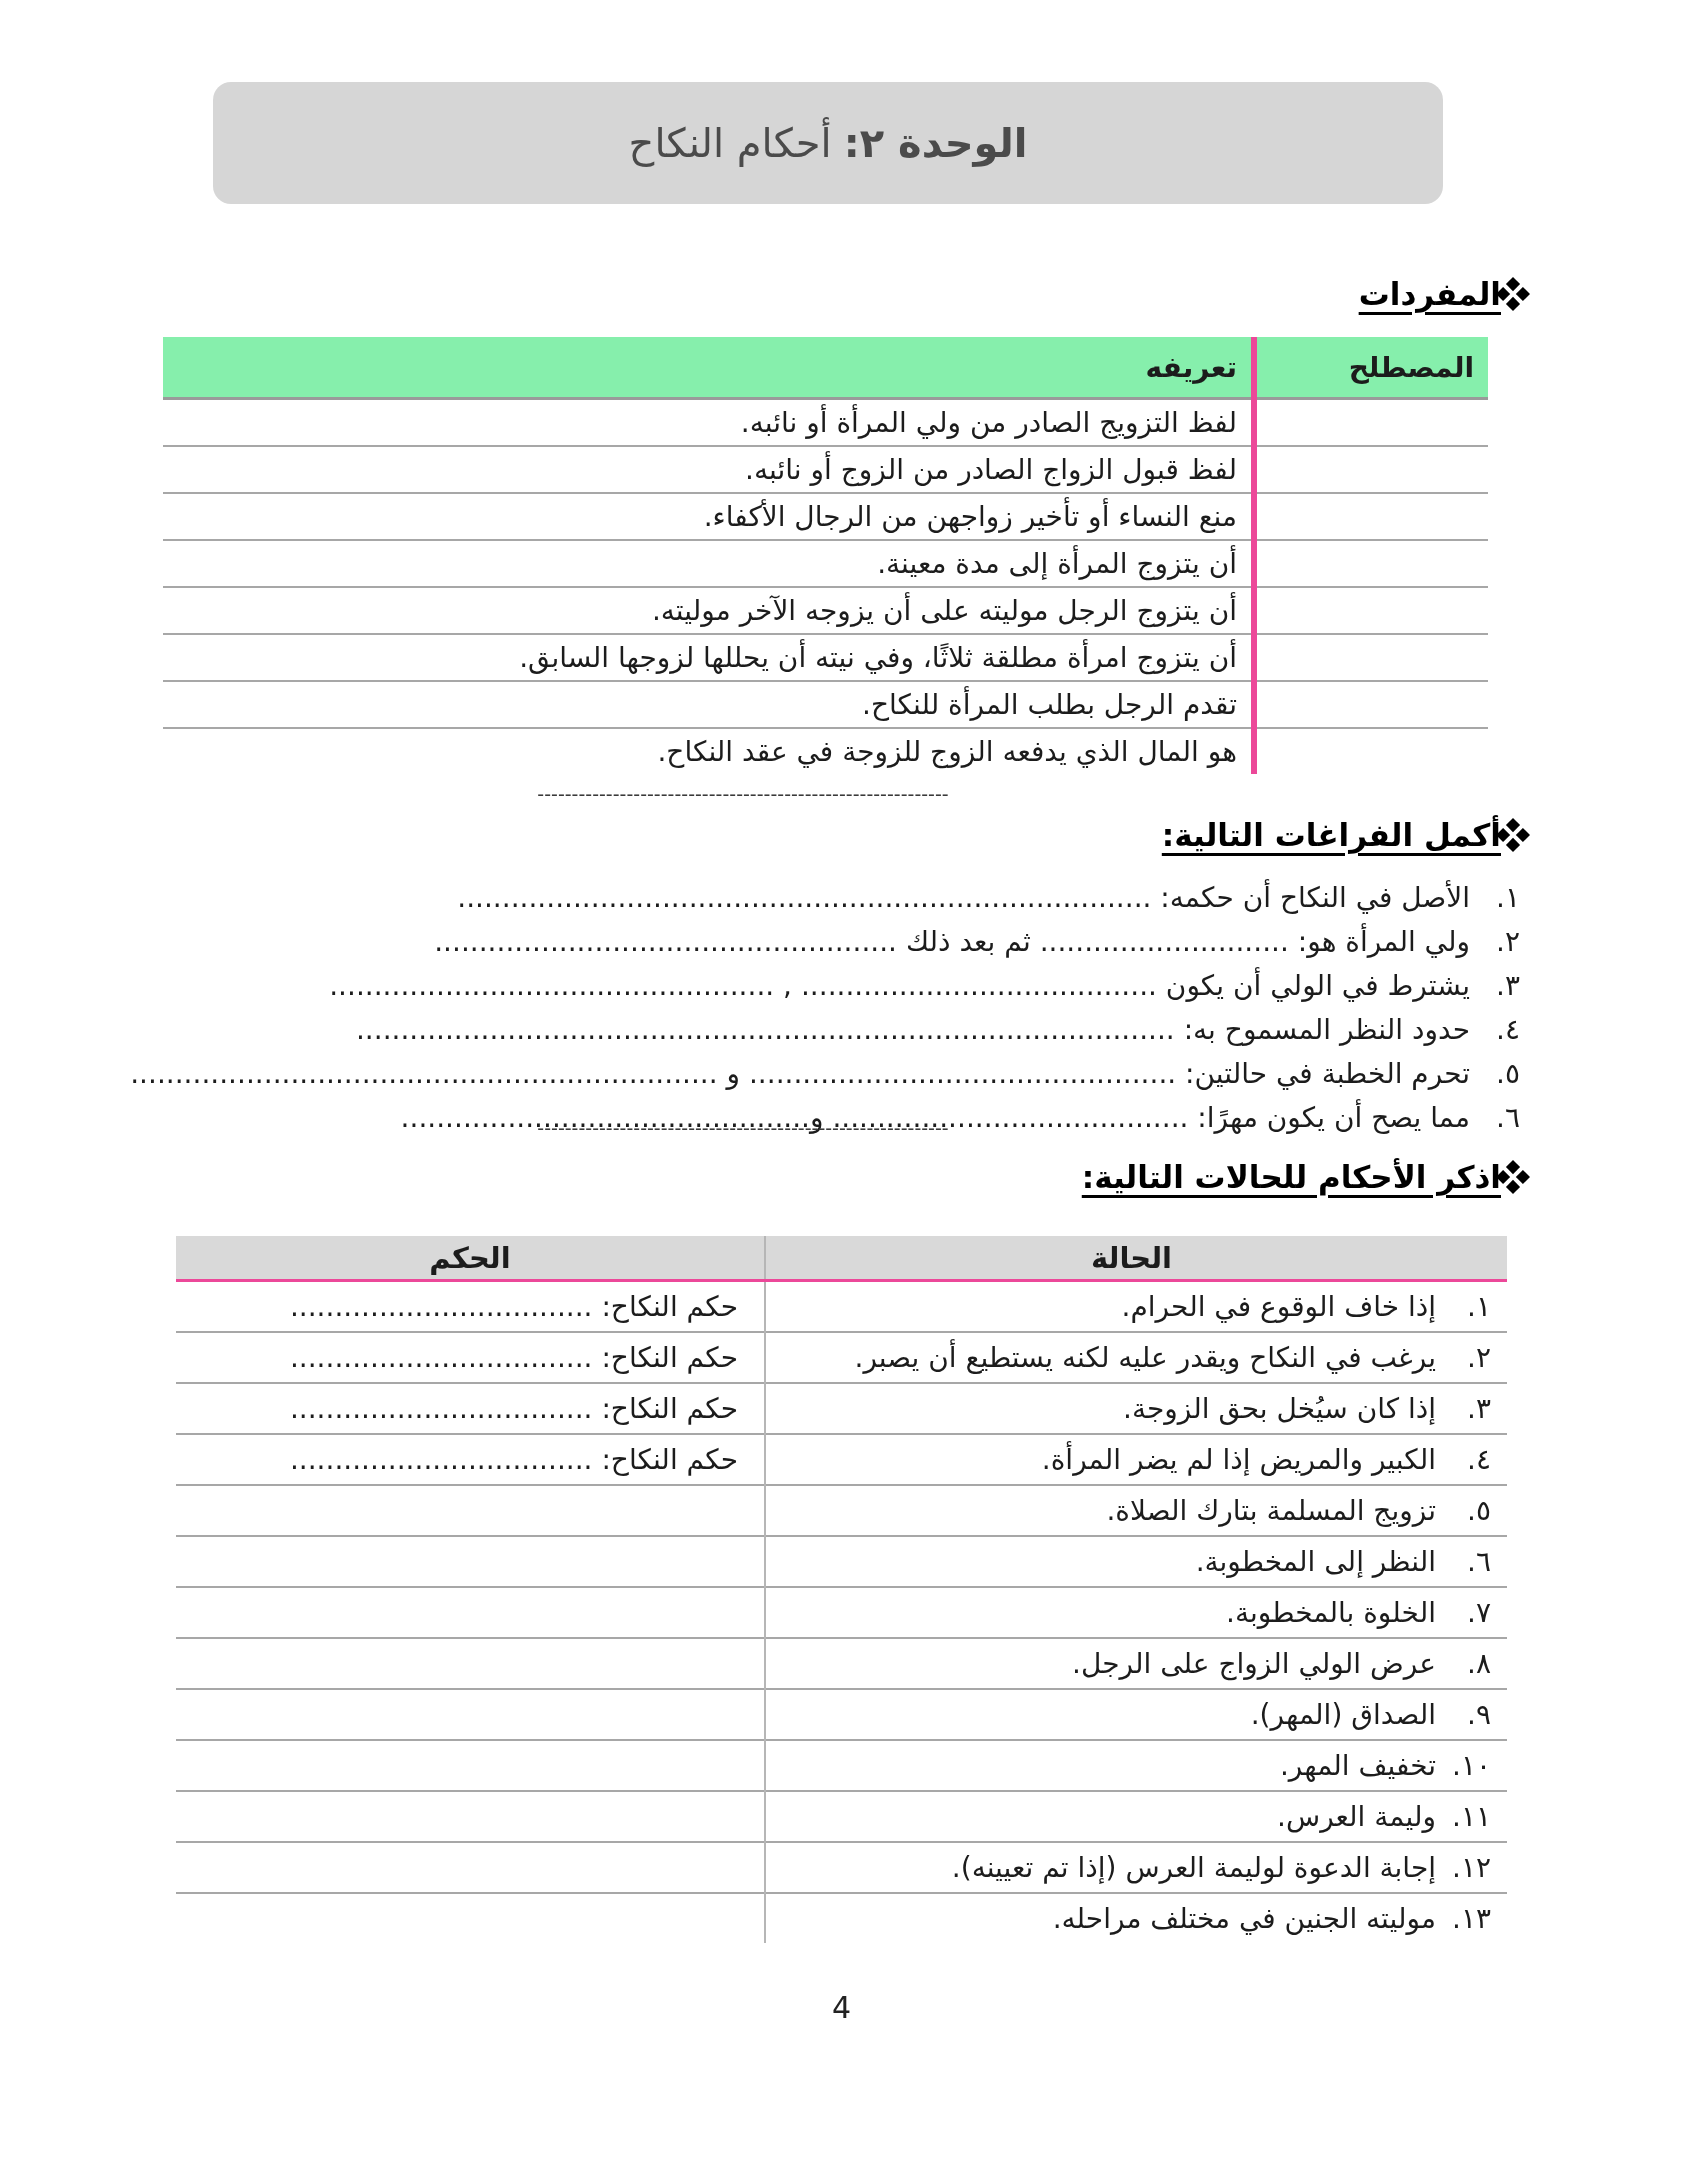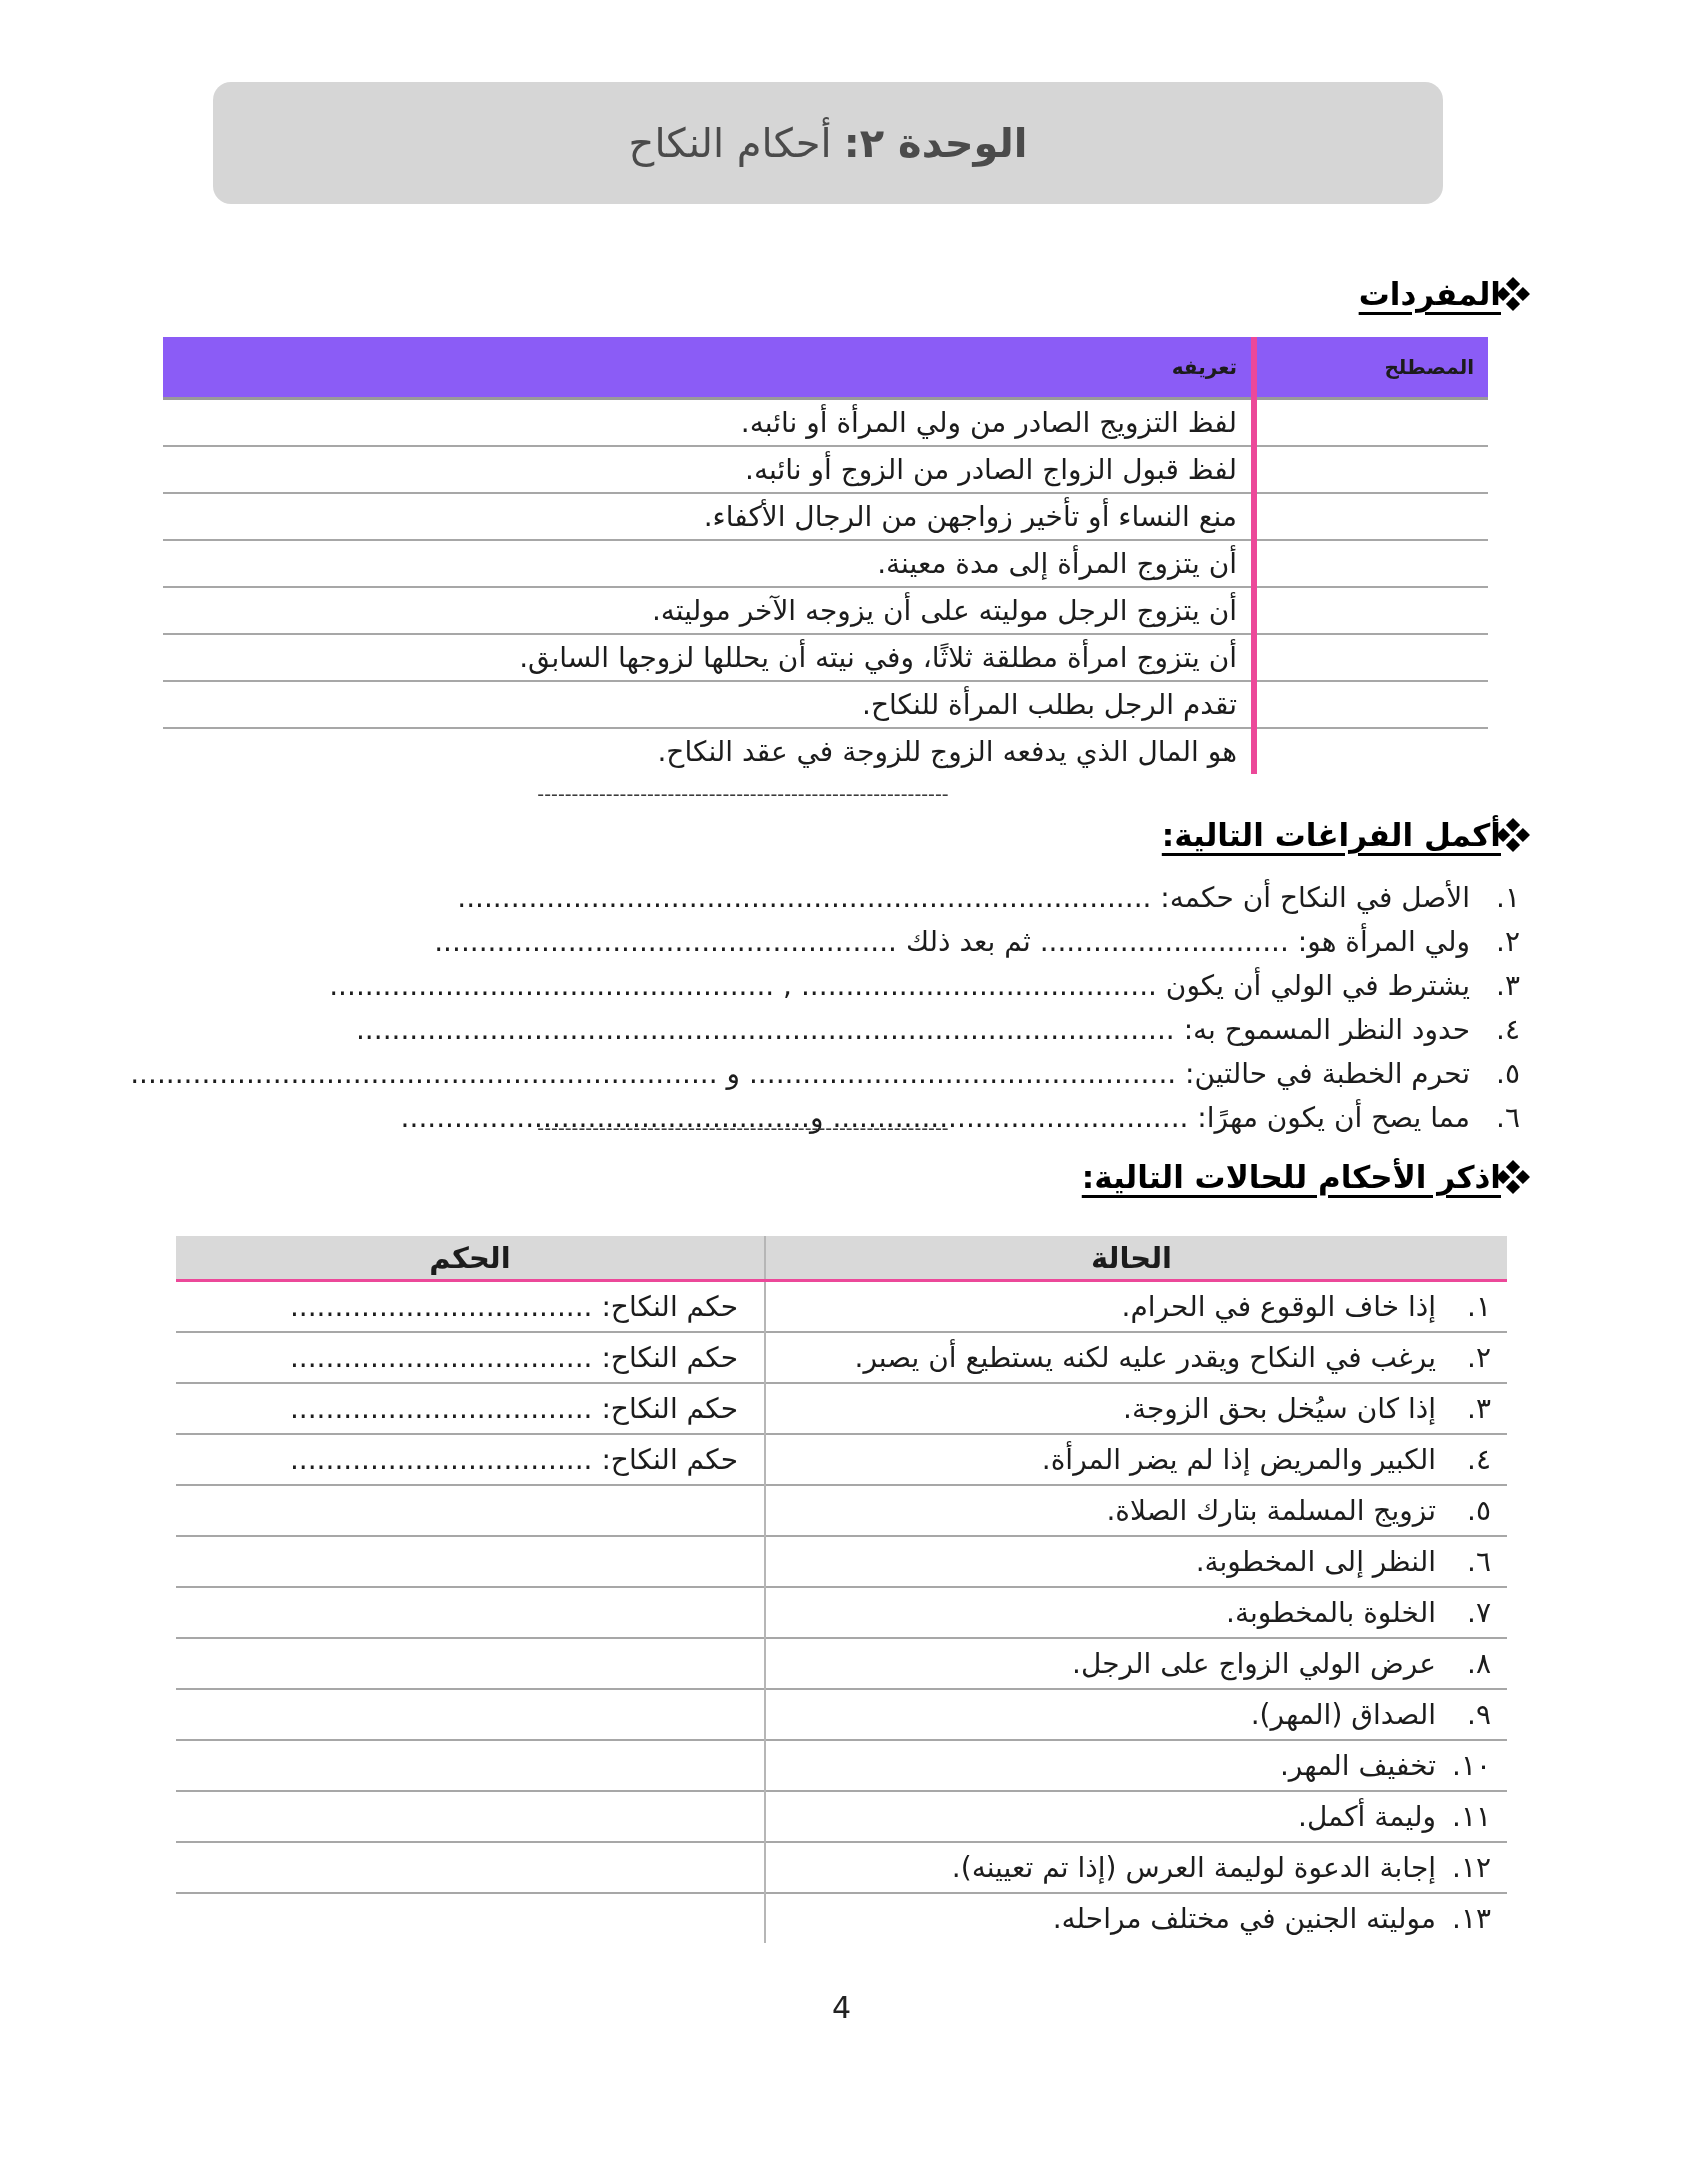--- a/index.html
+++ b/index.html
@@ -27,21 +27,21 @@
   .dbul{position:relative;width:24px;height:24px;transform:rotate(45deg);flex:none;margin-top:7px;}
   .dbul i{position:absolute;width:10px;height:10px;background:#000;}
   .dbul i:nth-child(1){top:0;right:0;}
   .dbul i:nth-child(2){top:0;left:0;}
   .dbul i:nth-child(3){bottom:0;right:0;}
   .dbul i:nth-child(4){bottom:0;left:0;}
   
   table{border-collapse:collapse;table-layout:fixed;}
   .t1{position:absolute;top:337px;left:163px;width:1325px;font-size:28px;}
   .t1 thead td{
-    background:#8b5cf6;height:60px;font-weight:700;font-size:20px;
+    background:#86efac;height:60px;font-weight:700;font-size:28px;
     border-bottom:3px solid #9a9a9a;vertical-align:middle;text-align:right;padding:0 14px 0 6px;
   }
   .t1 tbody td{height:45px;border-top:2px solid #a7a7a7;vertical-align:middle;text-align:right;padding:0 14px 0 6px;margin-top:32px;}
   .t1 td.term{border-left:6px solid #ec4899;}
   .t2{position:absolute;top:1236px;left:176px;width:1331px;font-size:28px;}
   .t2 thead td{
     background:#d9d9d9;height:41px;font-weight:700;font-size:29px;
     border-bottom:3px solid #ec4899;vertical-align:middle;text-align:center;
   }
   .t2 tbody td{height:49px;border-top:2px solid #a7a7a7;vertical-align:middle;}
@@ -279,21 +279,21 @@
               <span class="case-num">١٠.</span>
               <span>تخفيف المهر.</span>
             </div>
           </td>
           <td class="ruling"></td>
         </tr>
       <tr>
           <td class="case">
             <div class="case-line">
               <span class="case-num">١١.</span>
-              <span>وليمة أكمل.</span>
+              <span>وليمة العرس.</span>
             </div>
           </td>
           <td class="ruling"></td>
         </tr>
       <tr>
           <td class="case">
             <div class="case-line">
               <span class="case-num">١٢.</span>
               <span>إجابة الدعوة لوليمة العرس (إذا تم تعيينه).</span>
             </div>

